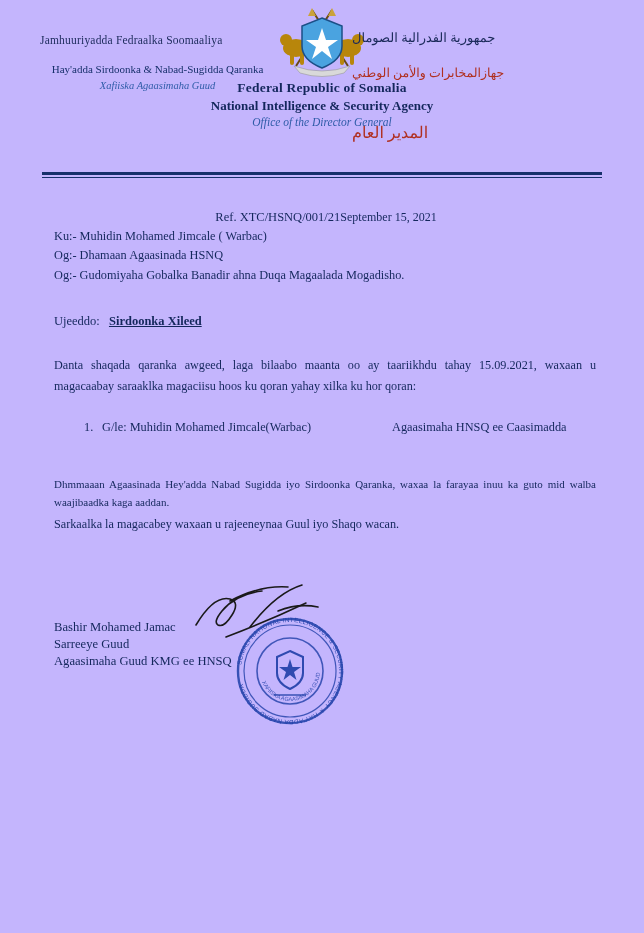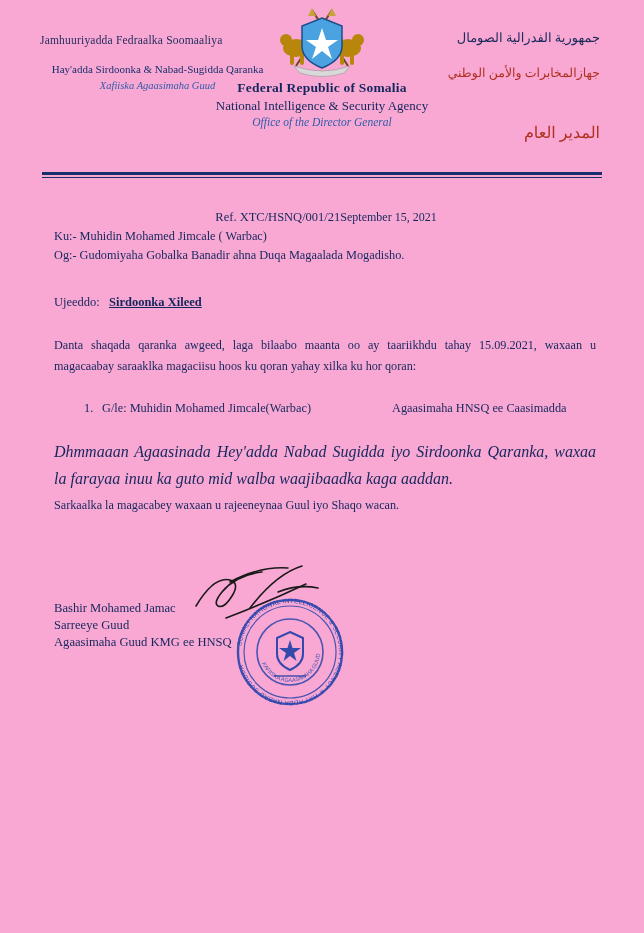--- a/index.html
+++ b/index.html
@@ -11,21 +11,21 @@
     width: 644px;
     height: 933px;
     font-family: "Liberation Serif", serif;
     color: #111;
     overflow: hidden;
   }
   .page {
     position: relative;
     width: 644px;
     height: 933px;
-    background: #f9a8d4;
+    background: #c4b5fd;
     box-sizing: border-box;
   }
   .doc {
     position: relative;
     width: 644px;
     padding: 0 40px;
     box-sizing: border-box;
   }
 
   
@@ -61,24 +61,24 @@
     font-size: 10.5px;
     color: #2f5ca8;
     text-align: center;
     width: 215px;
     margin-left: 10px;
     font-style: italic;
   }
 
   .hdr-right {
     position: absolute;
-    right: 4px;
+    right: 12px;
     top: 30px;
     width: 240px;
-    text-align: right;
+    text-align: left;
     direction: rtl;
   }
   .hdr-right .r1 {
     font-size: 13px;
     color: #1b2a5a;
     letter-spacing: .2px;
   }
   .hdr-right .r2 {
     margin-top: 18px;
     font-size: 12.5px;
@@ -111,21 +111,21 @@
     text-align: center;
   }
   .hdr-center .c1 {
     font-size: 13.5px;
     font-weight: bold;
     color: #14275c;
     letter-spacing: .2px;
   }
   .hdr-center .c2 {
     font-size: 13px;
-    font-weight: normal;
+    font-weight: bold;
     color: #14275c;
     margin-top: 2px;
   }
   .hdr-center .c3 {
     font-size: 11.5px;
     color: #2f5ca8;
     margin-top: 2px;
     font-style: italic;
   }
 
@@ -190,26 +190,25 @@
     margin-top: 22px;
     padding-left: 44px;
     display: flex;
     font-size: 12.3px;
   }
   .listrow .num { width: 18px; }
   .listrow .nm { width: 290px; }
   .listrow .role { }
 
   .para2 {
-    margin-top: 22px;
+    margin-top: 38px;
     padding: 0 8px 0 14px;
     text-align: justify;
-    font-size: 16px;
+    font-size: 11px;
     line-height: 1.65;
-    font-style: italic;
   }
   .para3 {
     margin-top: 4px;
     padding: 0 8px 0 14px;
     font-size: 12.2px;
   }
 
   
   .sigblock {
     margin-top: 86px;
@@ -307,20 +306,21 @@
 
     <div class="body">
 
       <div class="refrow">
         <div class="ref">Ref. XTC/HSNQ/001/21</div>
         <div class="date">September 15, 2021</div>
       </div>
 
       <div class="addr">
         <div>Ku:- Muhidin Mohamed Jimcale ( Warbac)</div>
+        <div>Og:- Dhamaan Agaasinada HSNQ</div>
         <div>Og:- Gudomiyaha Gobalka Banadir ahna Duqa Magaalada Mogadisho.</div>
       </div>
 
       <div class="subject">
         <span class="lbl">Ujeeddo:</span>
         <span class="val">Sirdoonka Xileed</span>
       </div>
 
       <div class="para">Danta shaqada qaranka awgeed, laga bilaabo maanta oo ay taariikhdu tahay 15.09.2021, waxaan u magacaabay saraaklka magaciisu hoos ku qoran yahay xilka ku hor qoran:</div>
 

